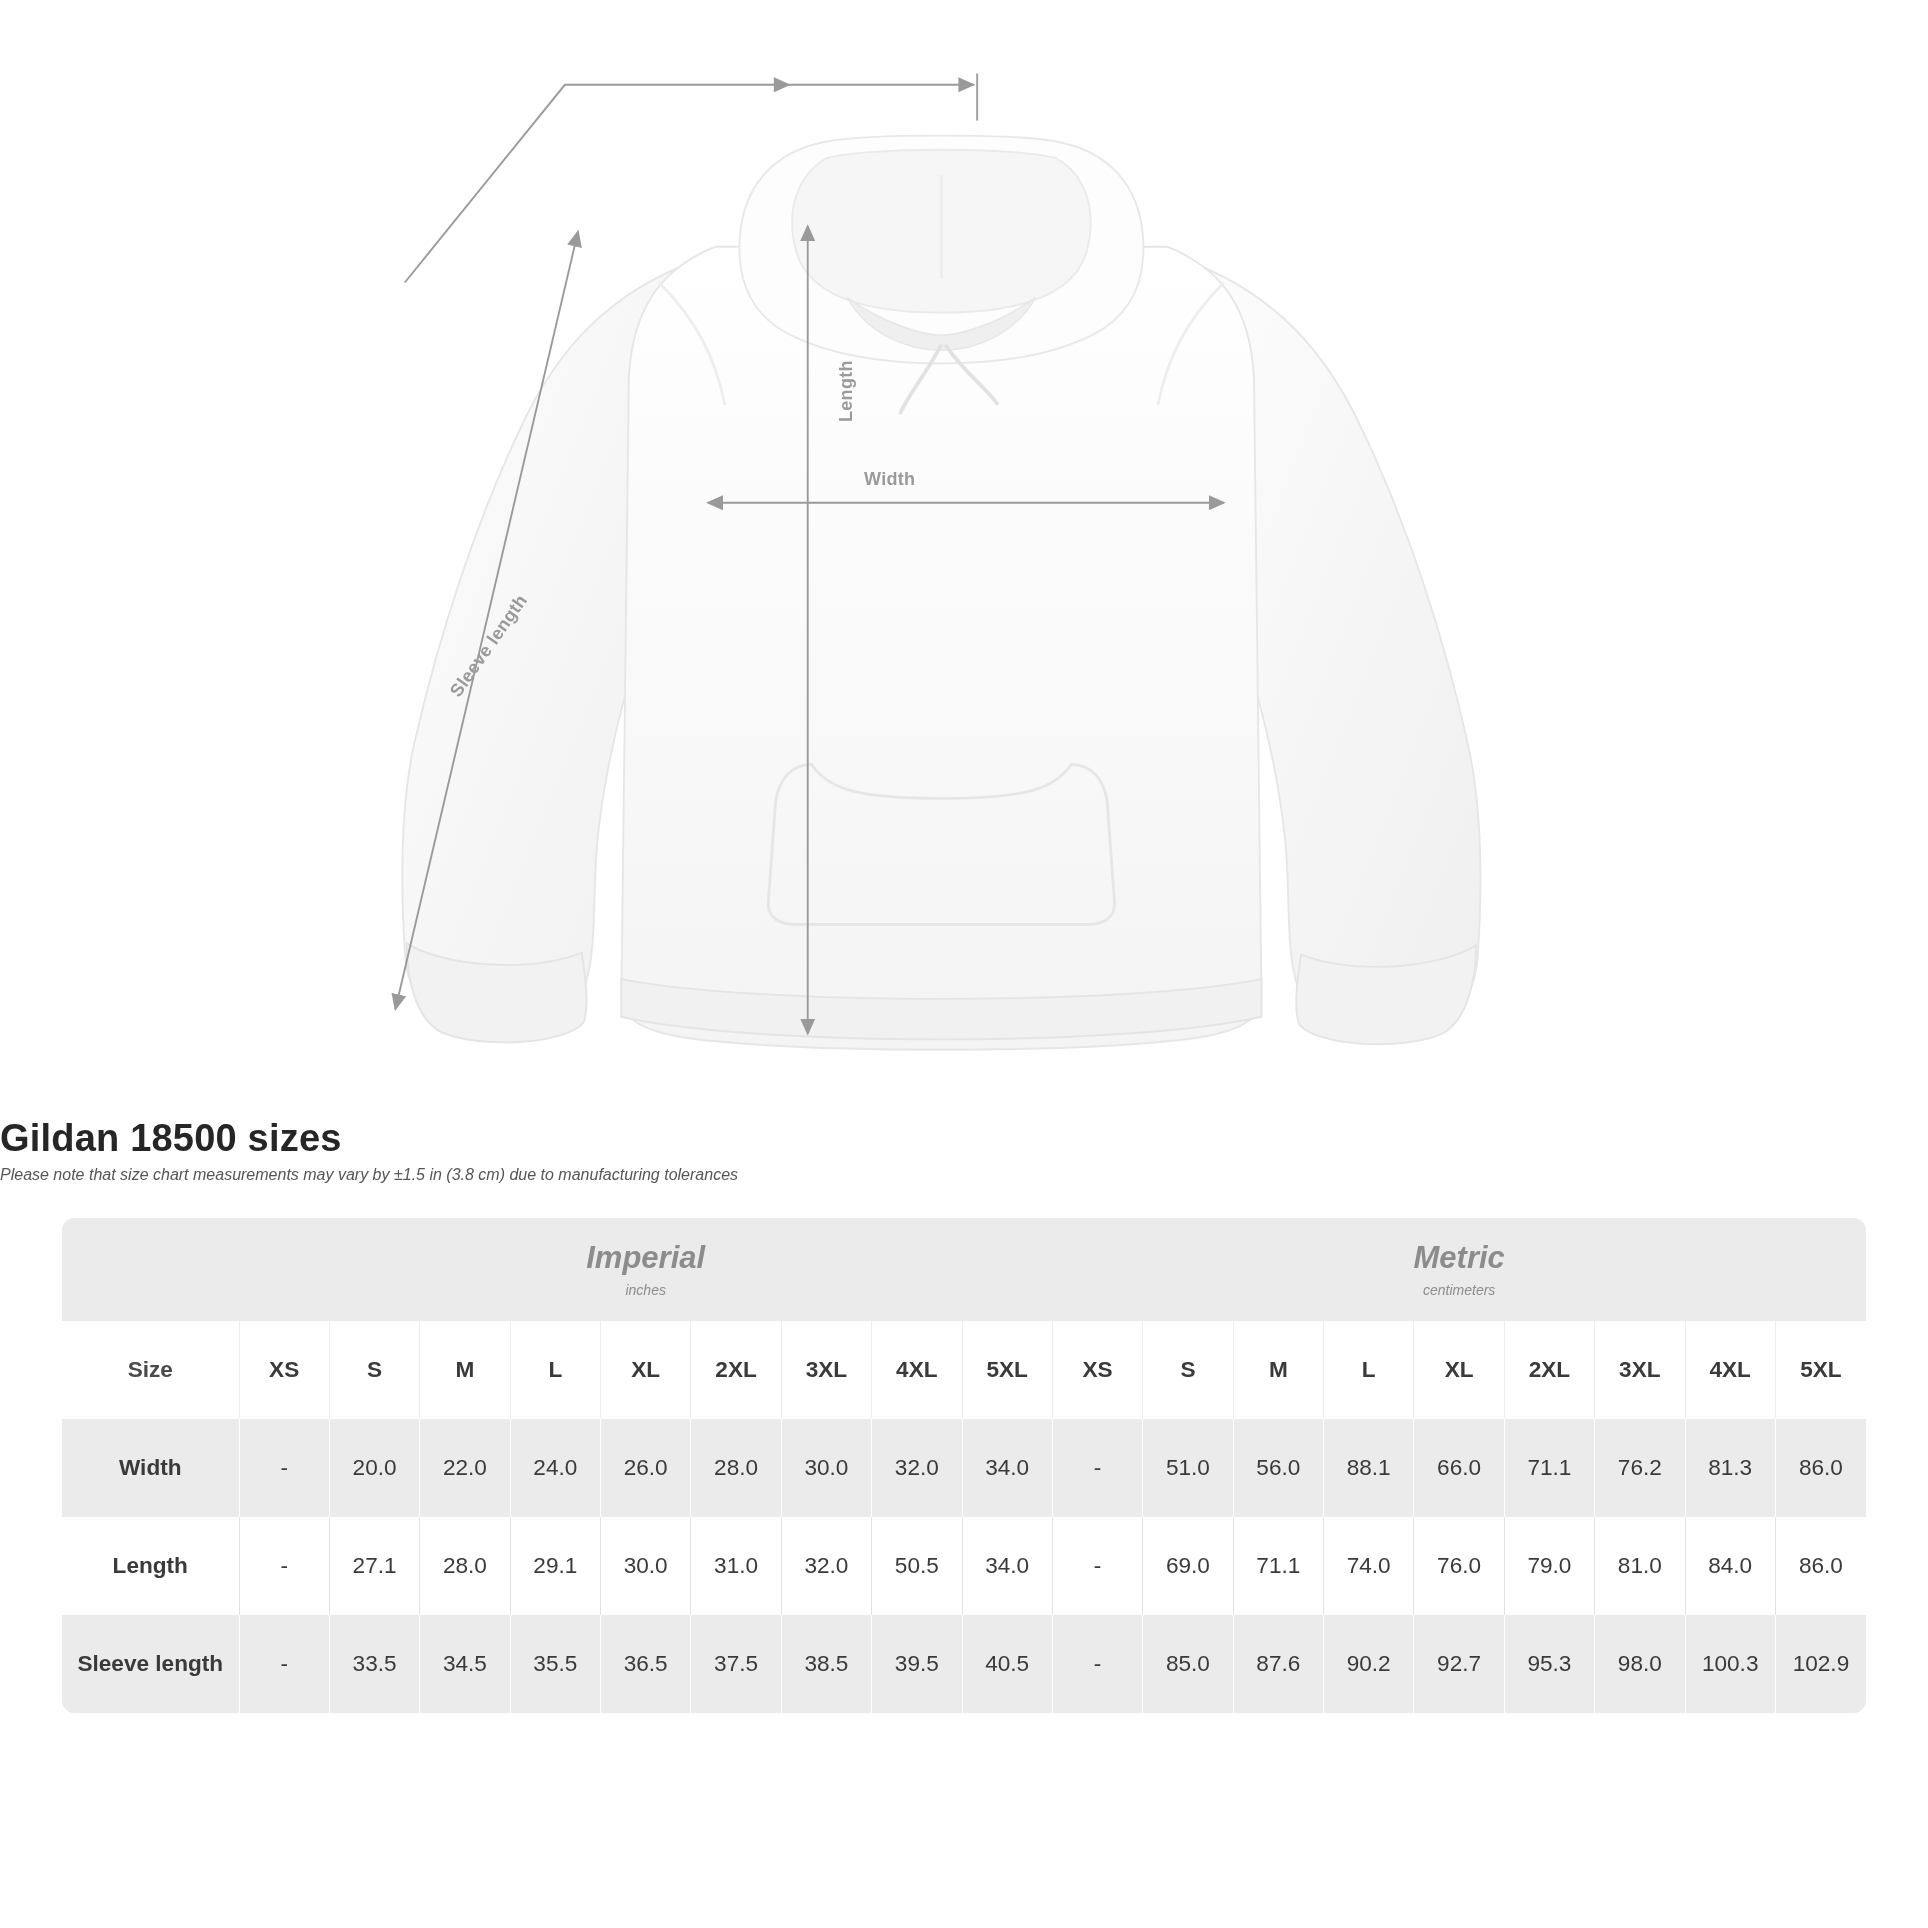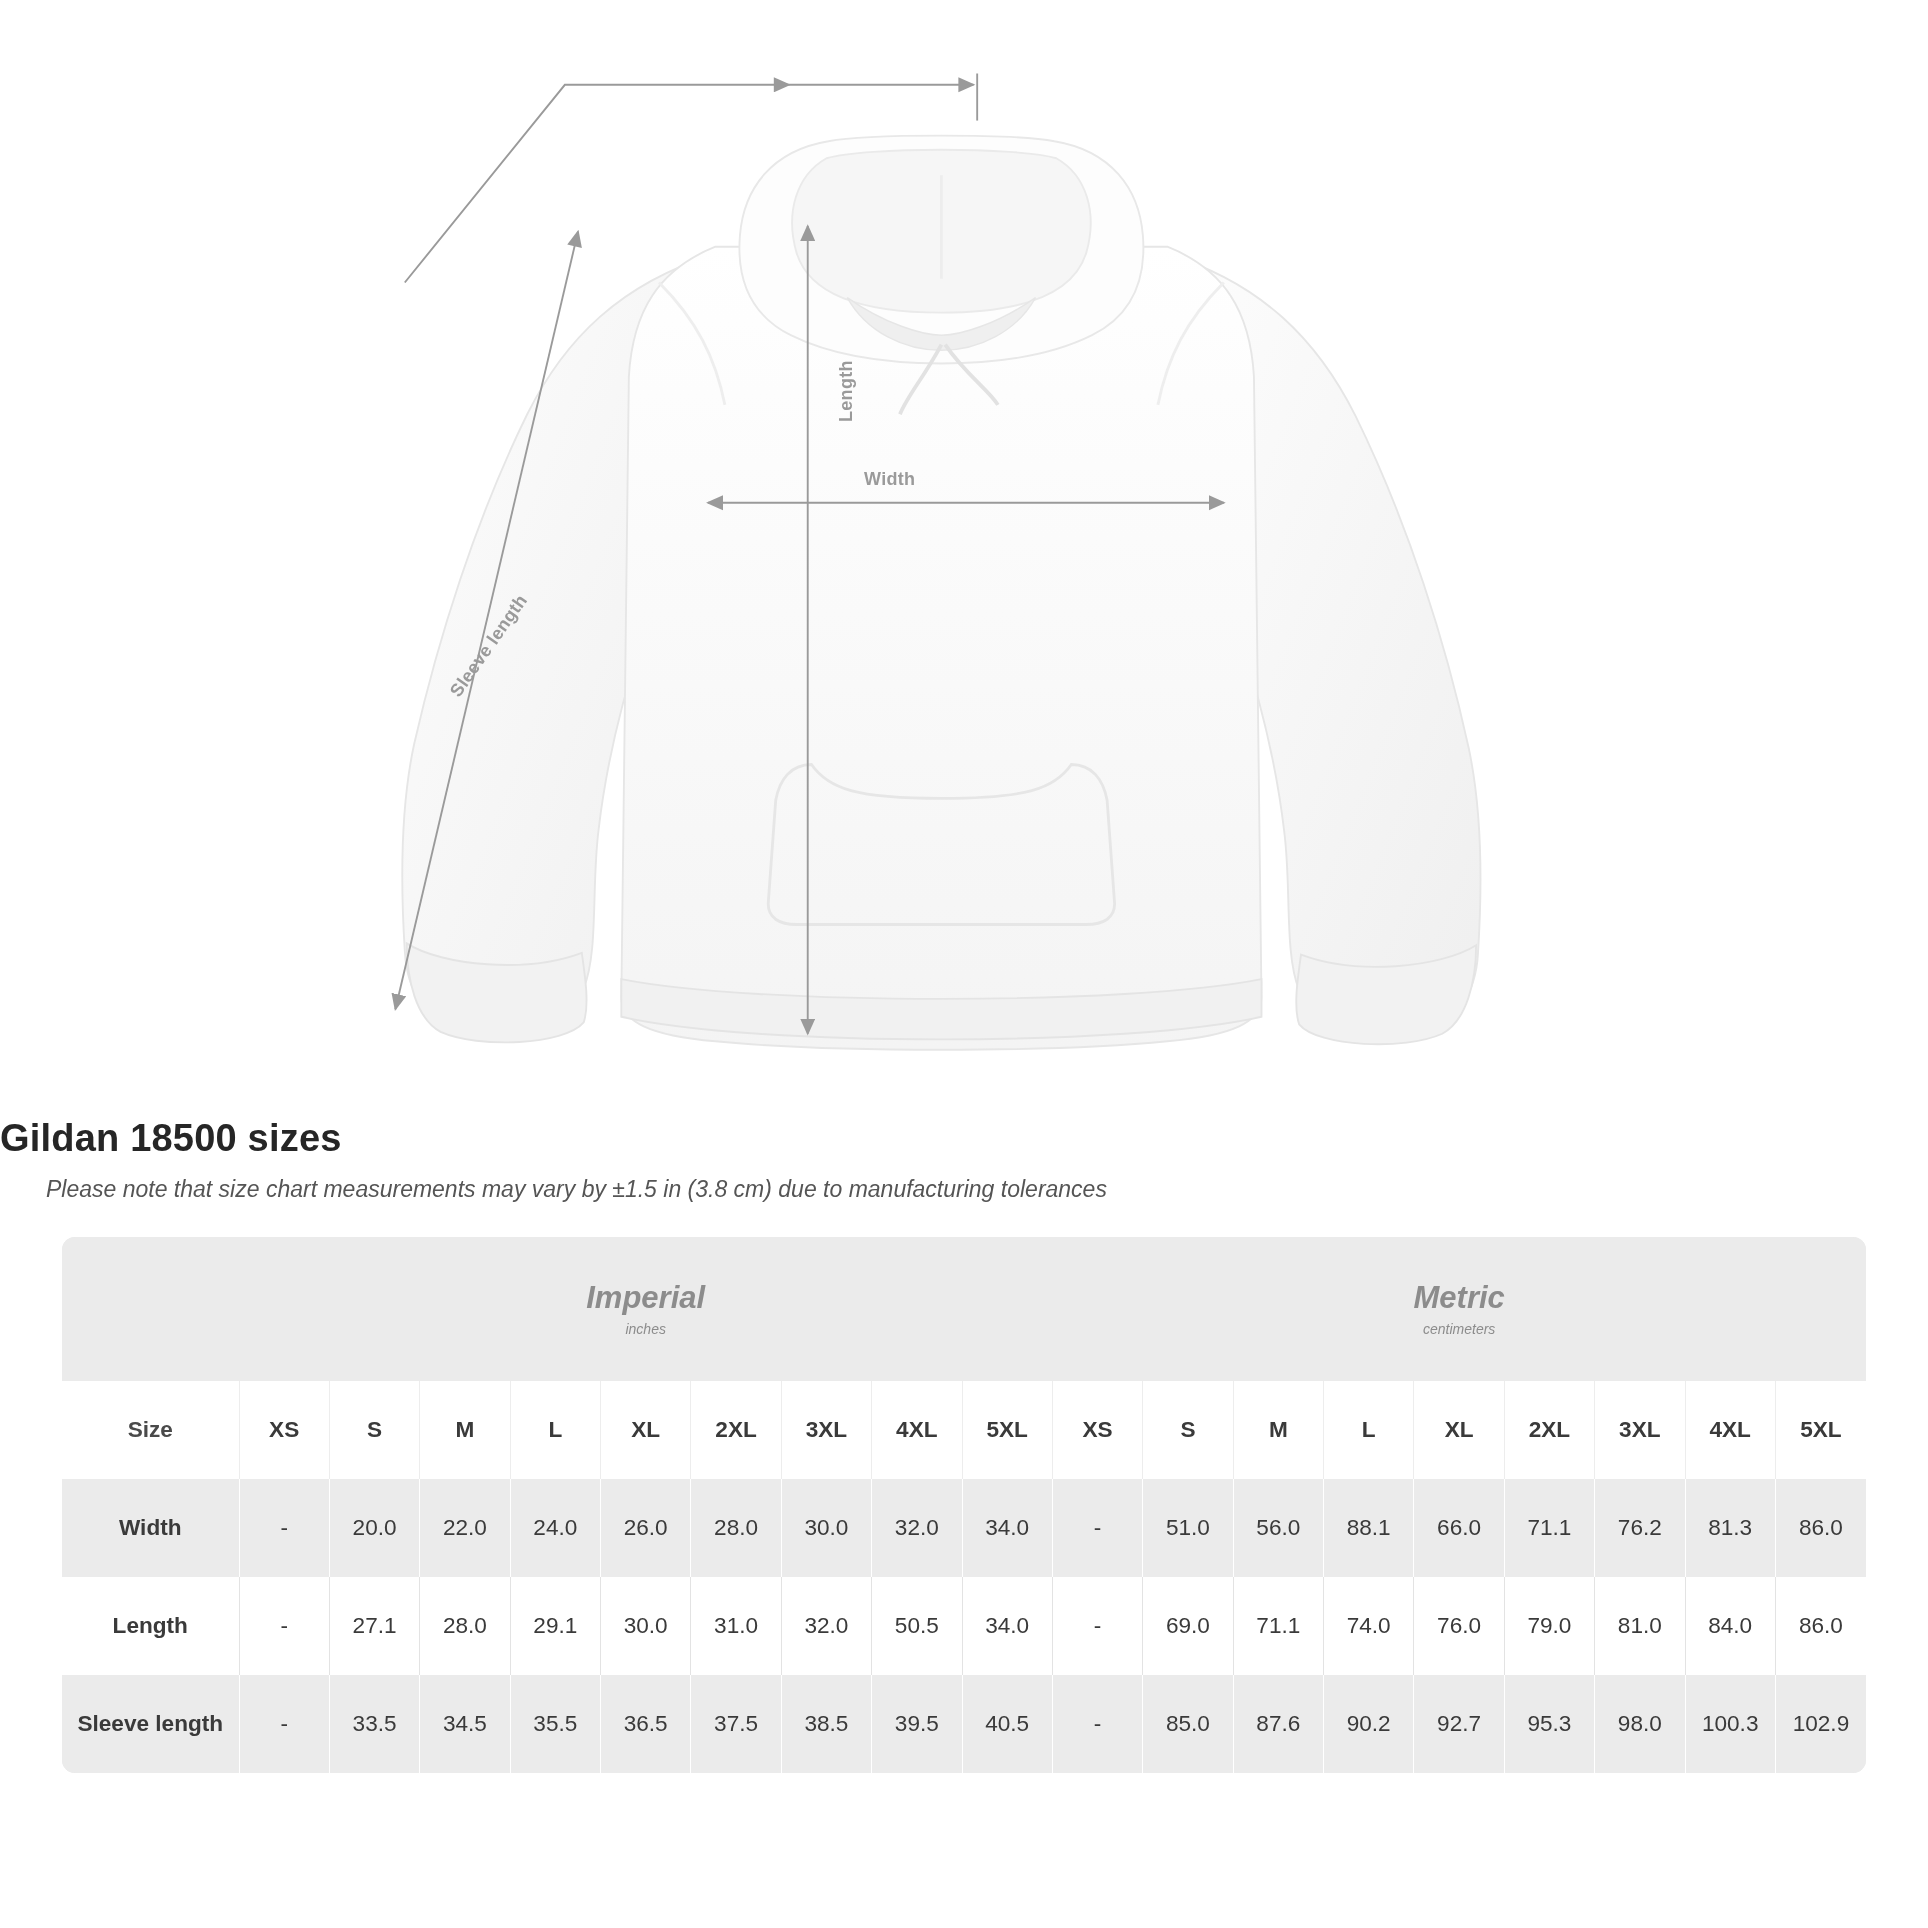--- a/index.html
+++ b/index.html
@@ -46,25 +46,24 @@
   .title-block {
     margin-top: 5.6px;
   }
   .chart-title {
     font-size: 38px;
     font-weight: bold;
     color: #262626;
     letter-spacing: 0.2px;
   }
   .chart-note {
-    margin-top: 16px;
-    font-size: 23px;
+    margin-top: 6px;
+    font-size: 16px;
     font-style: italic;
     color: #555555;
-    padding-left: 46px;
   }
 
   
   .table-wrap {
     margin: 34px 62px 0 62px;
     border-radius: 13px;
     overflow: hidden;
     background: #ebebeb;
   }
   table.size-table {
@@ -74,21 +73,21 @@
   }
   table.size-table td, table.size-table th {
     text-align: center;
     vertical-align: middle;
     font-size: 22.6px;
     color: #3a3a3a;
     border: none;
   }
   
   .unit-row td {
-    height: 144px;
+    height: 103px;
     background: #ebebeb;
     padding: 0;
   }
   .unit-name {
     font-size: 31px;
     font-weight: bold;
     font-style: italic;
     color: #8c8c8c;
     line-height: 1.15;
   }

